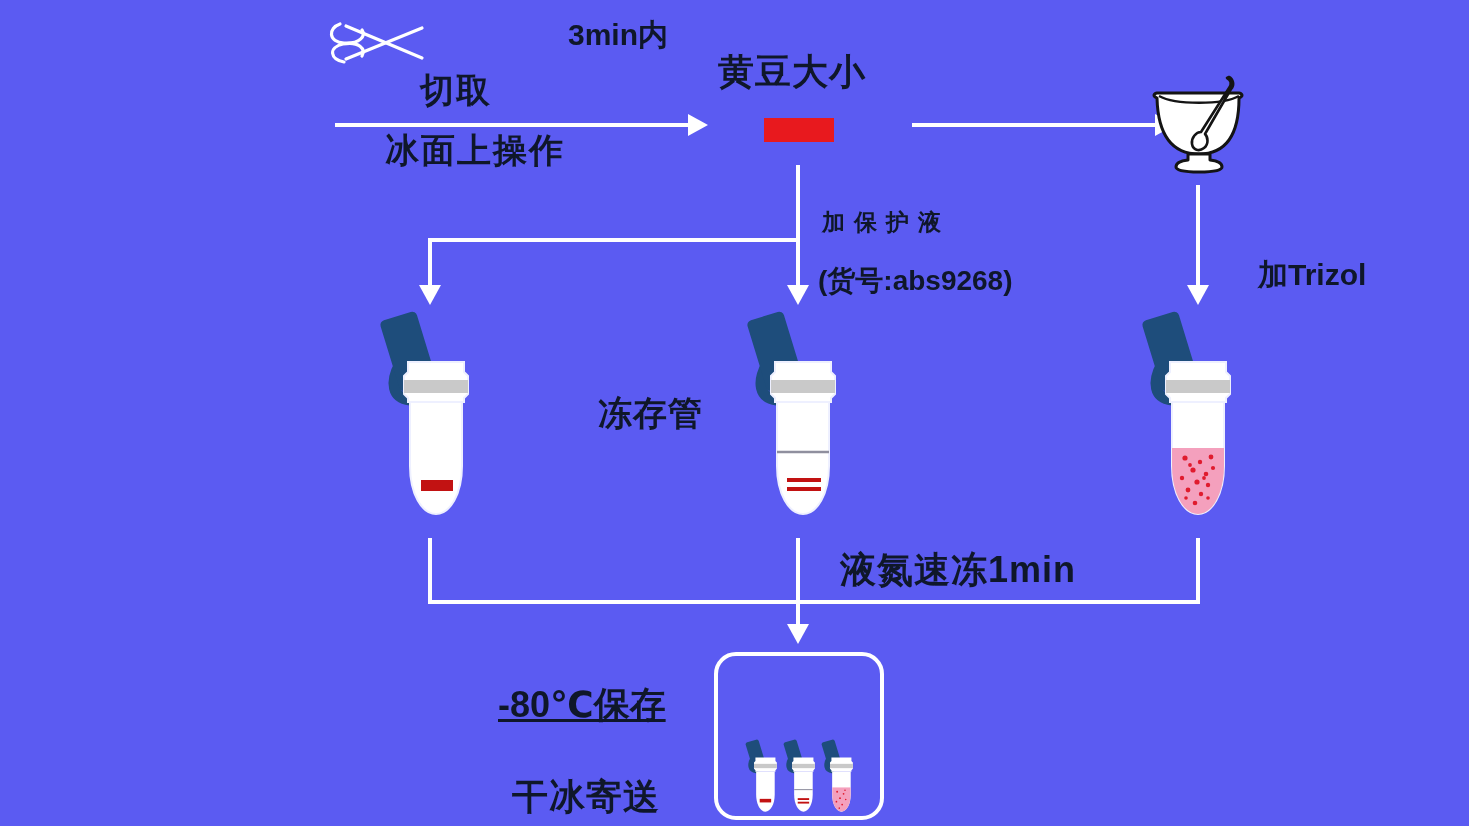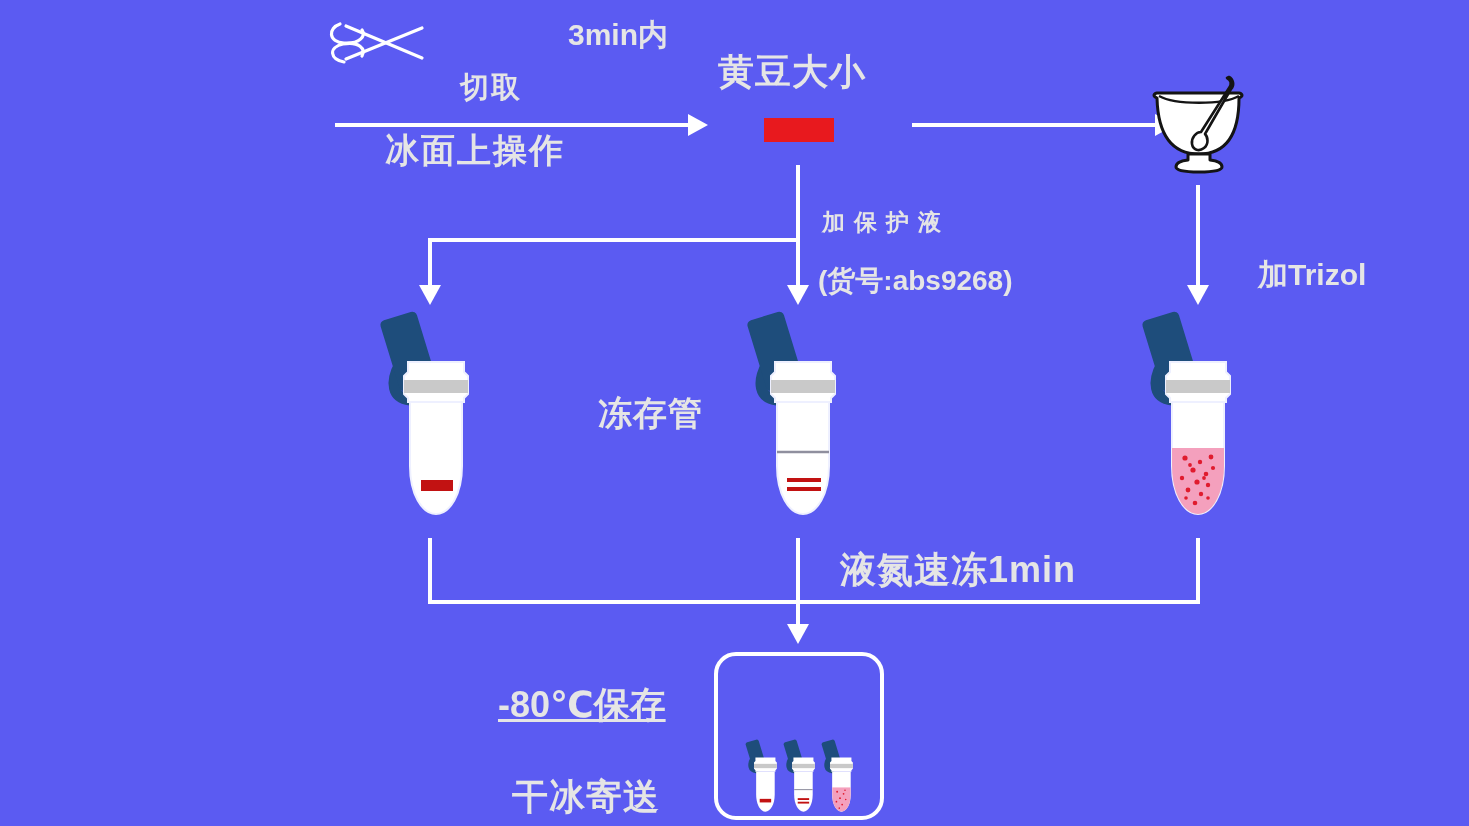--- a/index.html
+++ b/index.html
@@ -11,35 +11,35 @@
     position: relative;
     width: 1469px;
     height: 826px;
     background: #5b5bf2;
     overflow: hidden;
     font-family: "Liberation Sans", "DejaVu Sans", sans-serif;
     color: #ffffff;
   }
   .txt {
     position: absolute;
-    color: #e5e5e5;
+    color: #0f172a;
     font-weight: bold;
     white-space: nowrap;
     line-height: 1.1;
   }
   .line {
     position: absolute;
     background: #ffffff;
   }
   .hline { height: 4px; }
   .vline { width: 4px; }
 
   
   #label-animal-tissue { left: 22px;  top: 100px; font-size: 38px; letter-spacing: 1px; }
-  #label-cut           { left: 460px; top: 72px;  font-size: 29px; letter-spacing: 2px; }
+  #label-cut           { left: 420px; top: 72px;  font-size: 34px; letter-spacing: 2px; }
   #label-on-ice        { left: 385px; top: 132px; font-size: 34px; letter-spacing: 2px; }
   #label-within-3min   { left: 568px; top: 18px;  font-size: 30px; }
   #label-soybean-size  { left: 718px; top: 52px;  font-size: 36px; letter-spacing: 1px; }
   #label-ln2-grind     { left: 1117px;top: 18px;  font-size: 36px; letter-spacing: 1px; }
   #label-add-protect   { left: 822px; top: 210px; font-size: 23px; letter-spacing: 9px; }
   #label-cat-no        { left: 818px; top: 266px; font-size: 28px; }
   #label-add-trizol    { left: 1258px;top: 258px; font-size: 30px; }
   #label-cryotube      { left: 598px; top: 355px; font-size: 34px; letter-spacing: 1px; margin-top: 40px; }
   #label-ln2-freeze    { left: 840px; top: 550px; font-size: 36px; letter-spacing: 1px; }
   #label-store-80      { left: 498px; top: 685px; font-size: 36px; text-decoration: underline; }

